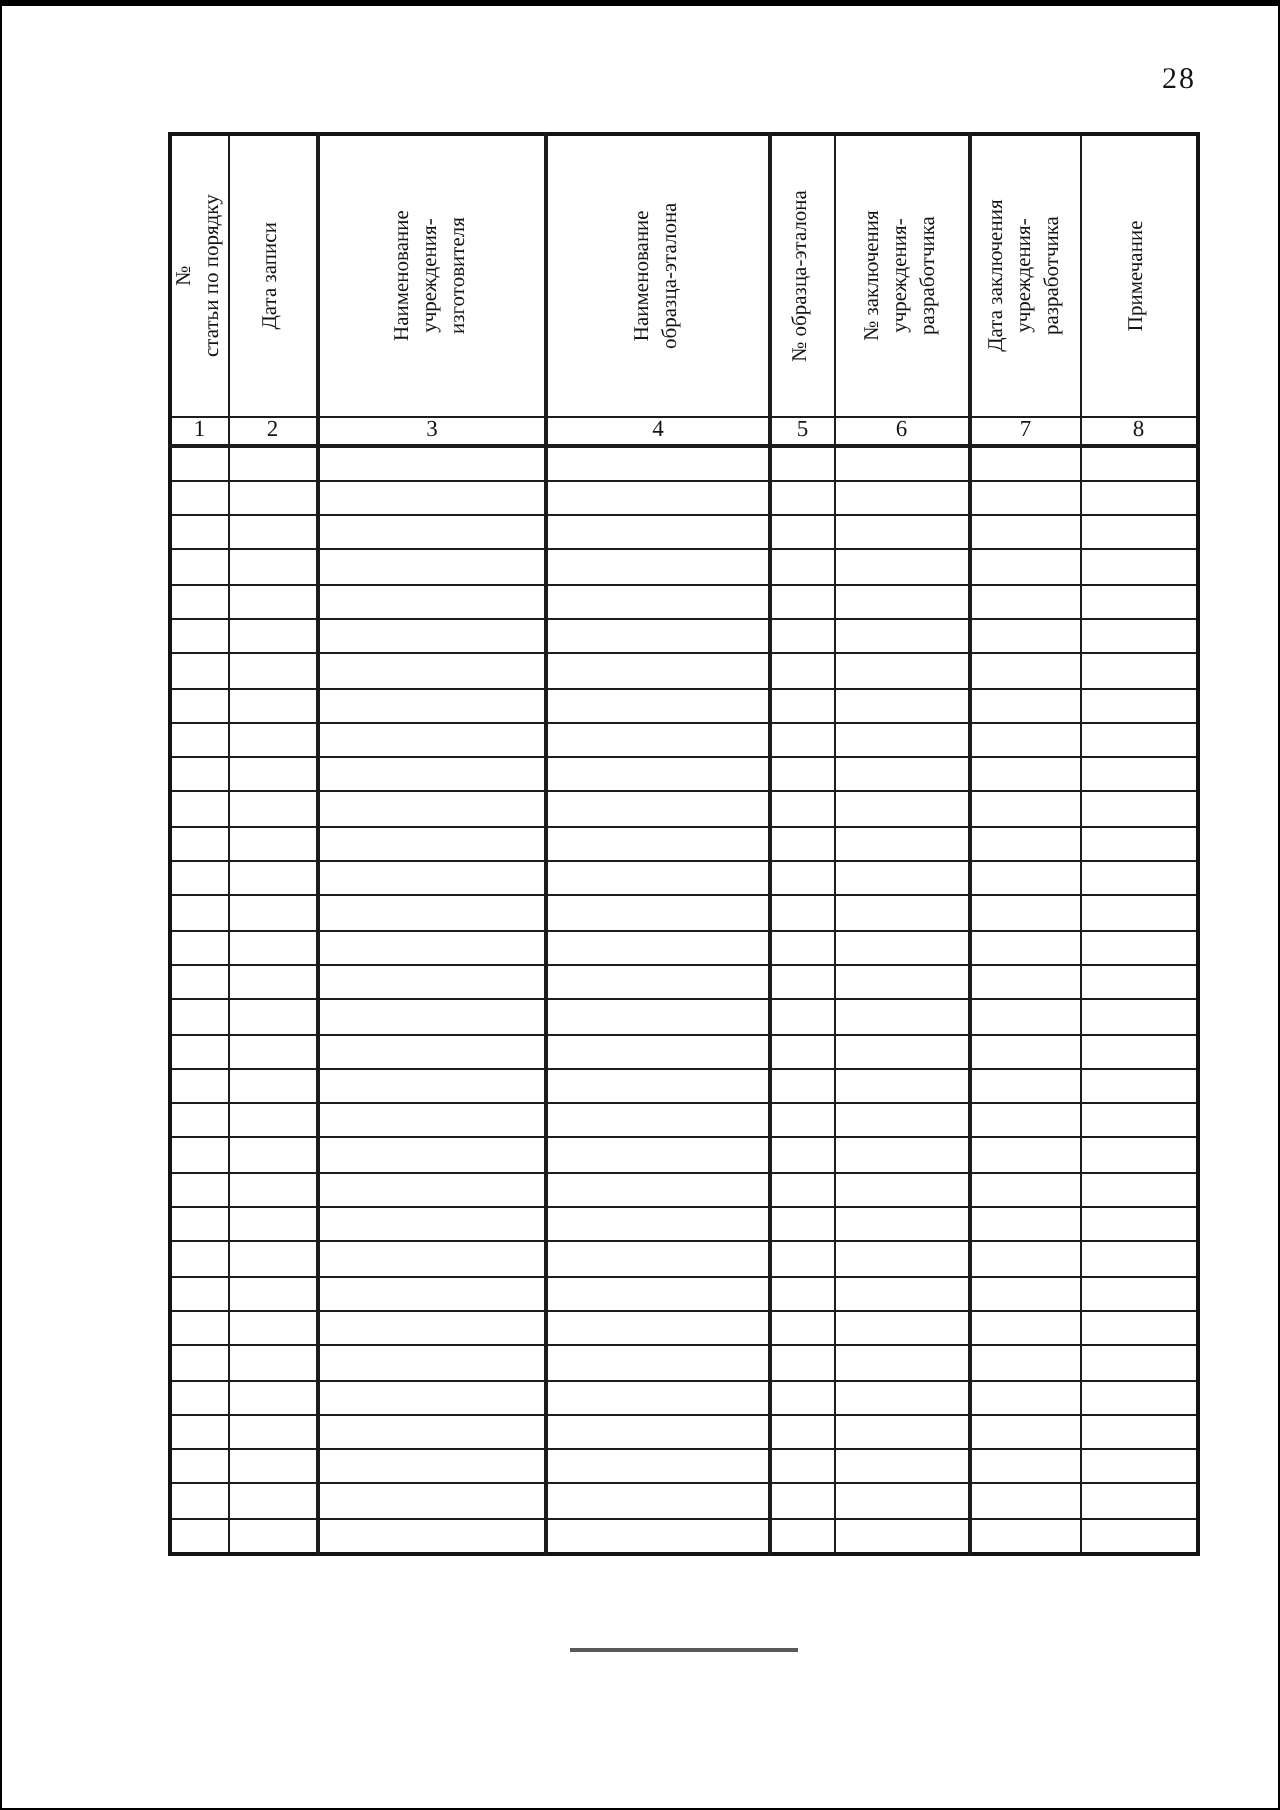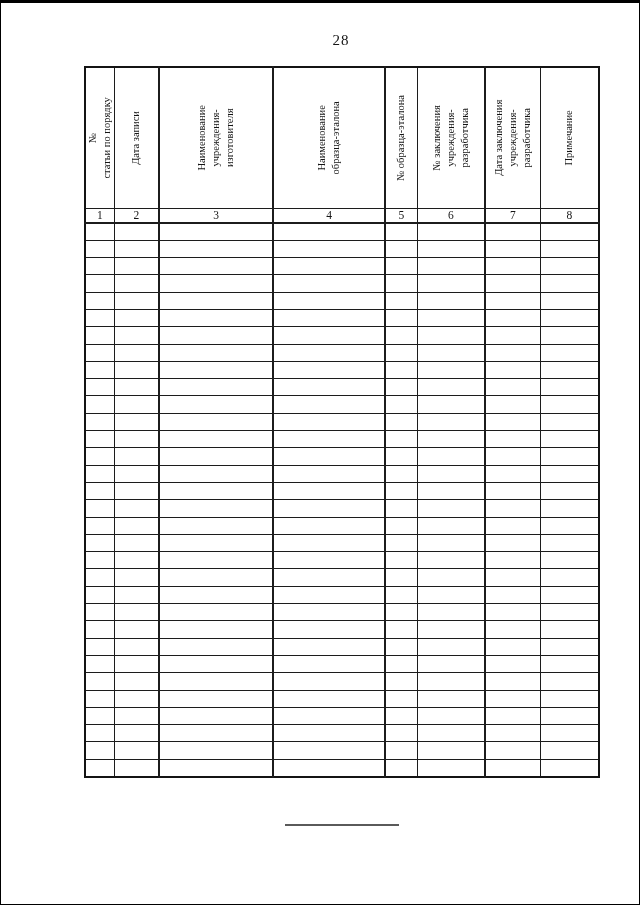--- a/index.html
+++ b/index.html
@@ -15,21 +15,21 @@
     font-family: "Liberation Serif", serif;
     color: #141414;
     overflow: hidden;
   }
 
   .page-number {
     position: absolute;
     top: 29px;
     left: 83px;
     width: 514px;
-    text-align: center;
+    text-align: right;
     font-size: 15px;
     letter-spacing: 1px;
   }
 
   table.registry {
     position: absolute;
     left: 83px;
     top: 63px;
     width: 514px;
     border-collapse: collapse;

